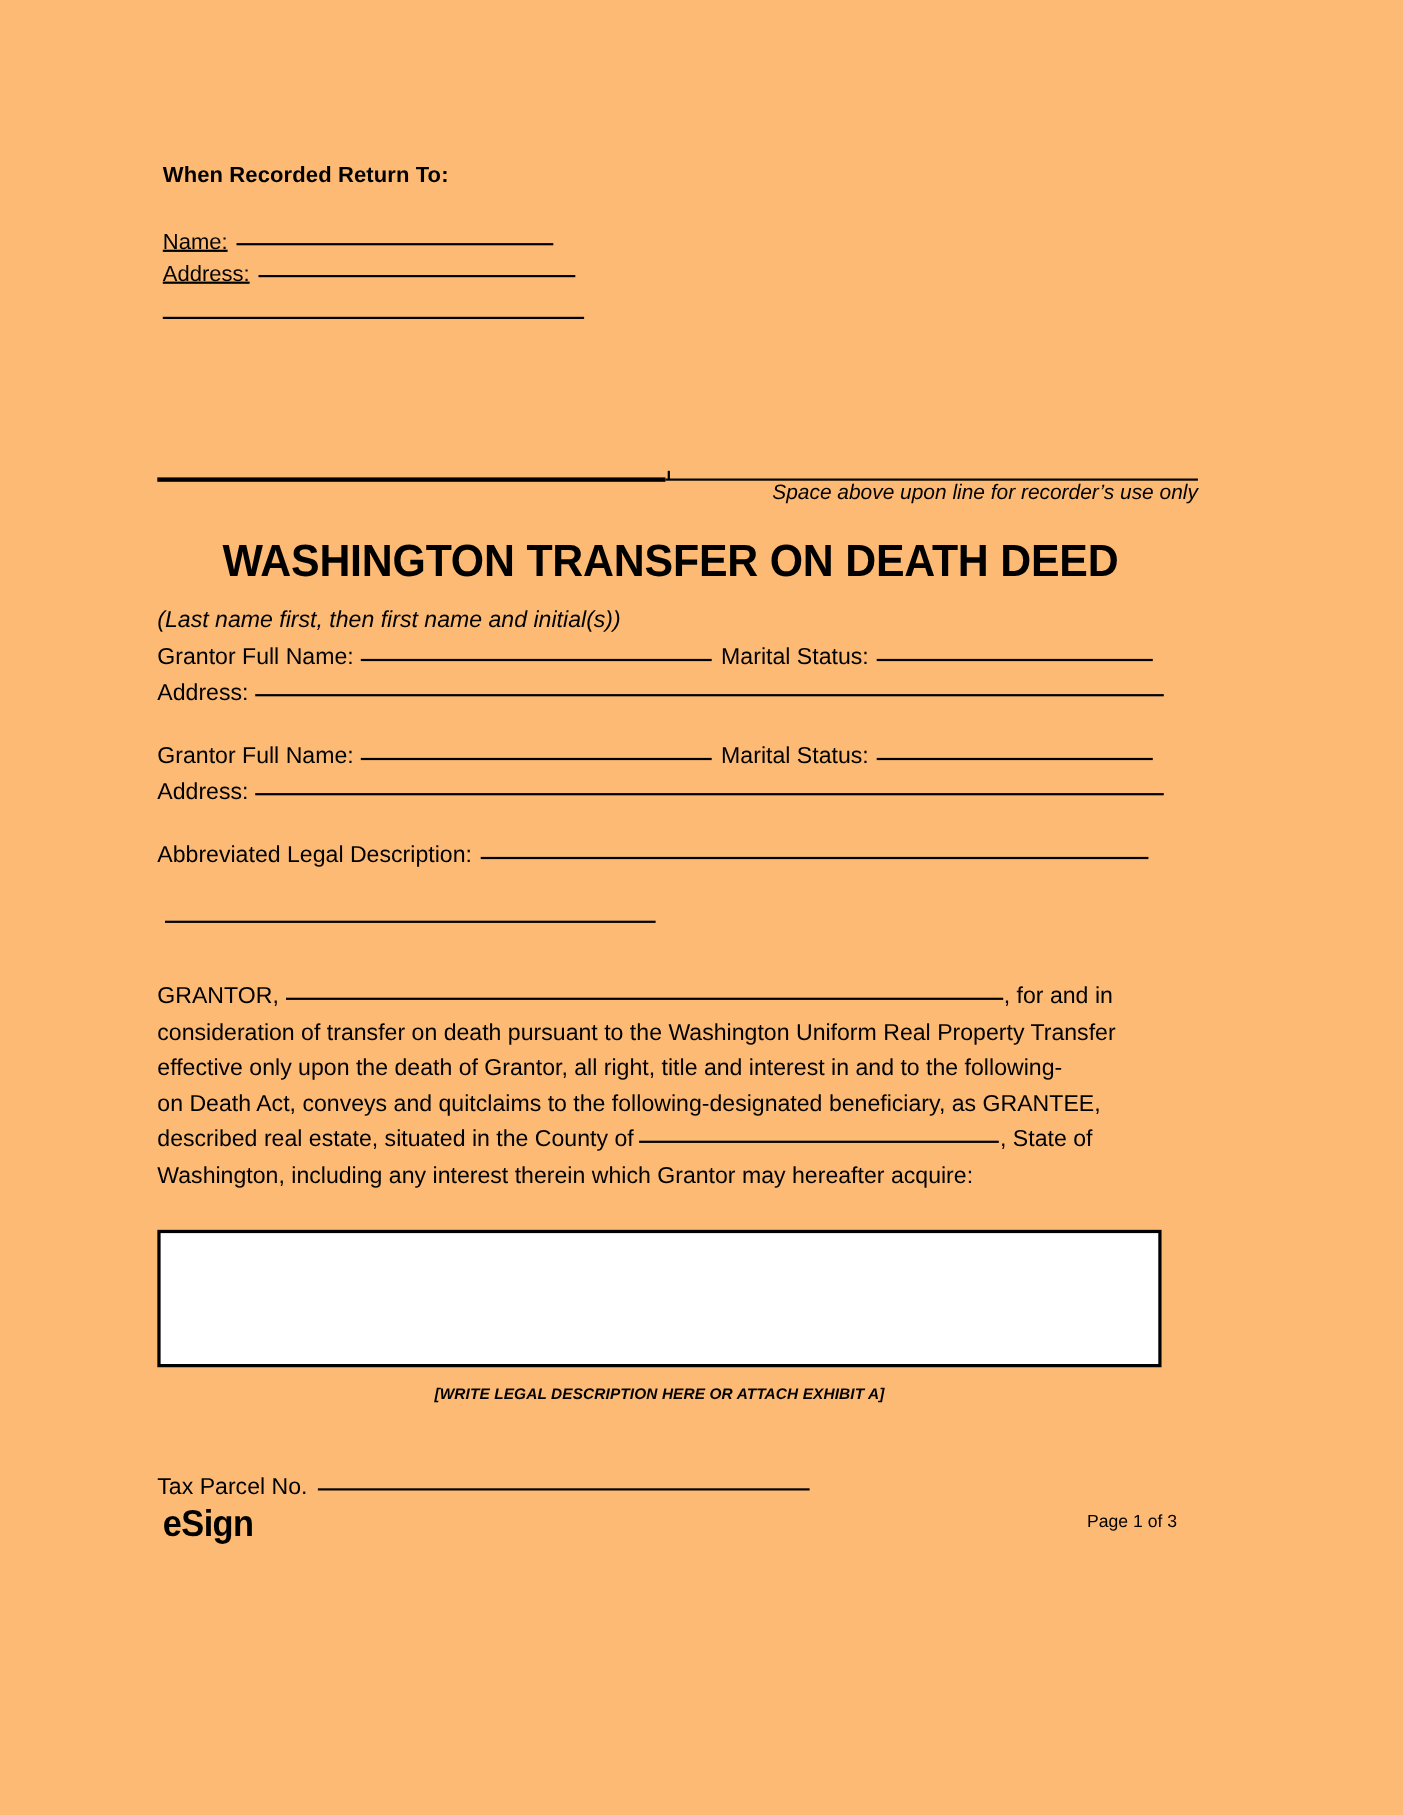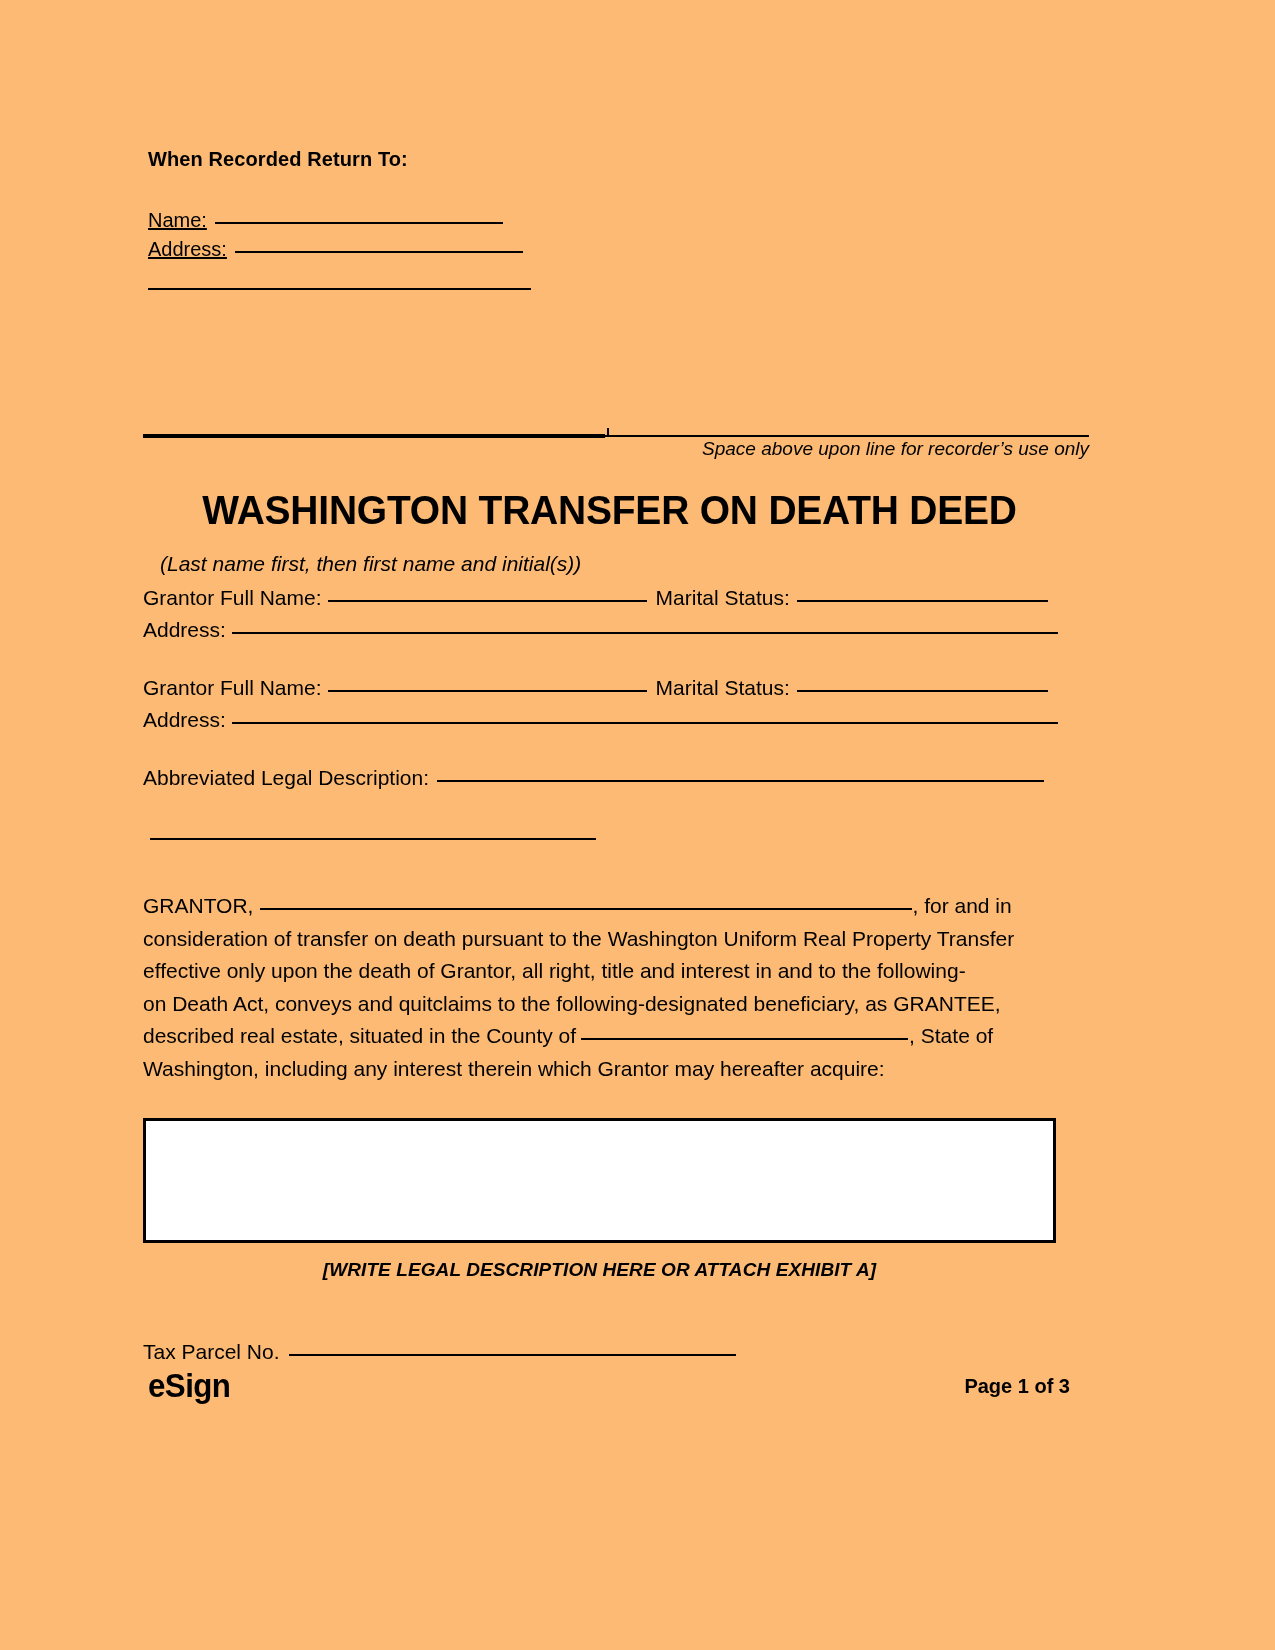--- a/index.html
+++ b/index.html
@@ -107,21 +107,20 @@
     left: 143px;
     top: 548px;
     width: 935px;
     font-size: 21px;
     line-height: 32px;
   }
   .hint {
     font-style: italic;
     font-size: 21px;
     margin-bottom: 2px;
-    margin-left: 17px;
   }
   .field-line {
     white-space: nowrap;
     margin-bottom: 0;
   }
   .spacer-md { height: 26px; }
   .spacer-lg { height: 38px; }
 
   .r-grantor-name { width: 319px; margin-left: 6px; position: relative; top: -3px; }
   .r-marital      { width: 251px; margin-left: 7px; position: relative; top: -3px; }
@@ -148,21 +147,21 @@
     height: 125px;
     border: 3px solid #000;
     box-sizing: border-box;
     background: #fff;
   }
   #legal-caption {
     left: 143px;
     top: 1259px;
     width: 913px;
     text-align: center;
-    font-size: 19px;
+    font-size: 14px;
     font-style: italic;
     font-weight: bold;
     letter-spacing: 0.1px;
   }
 
   
   #tax-parcel-row {
     left: 143px;
     top: 1340px;
     font-size: 21px;
@@ -179,22 +178,21 @@
     font-weight: bold;
     letter-spacing: -0.6px;
     transform: scaleX(0.92);
     transform-origin: left center;
   }
   #footer-page {
     left: 0;
     top: 1375px;
     width: 1070px;
     text-align: right;
-    font-size: 20px;
-    font-weight: bold;
+    font-size: 16px;
   }
 </style>
 </head>
 <body>
 
 <div class="page">
 
   <div class="abs" id="recorded-block">
     <div id="recorded-title">When Recorded Return To:</div>
 

